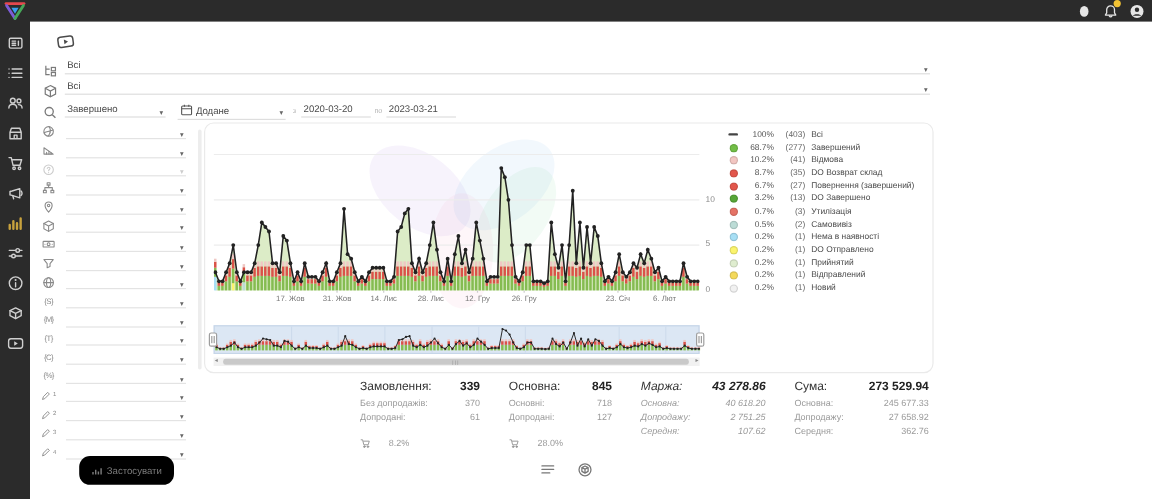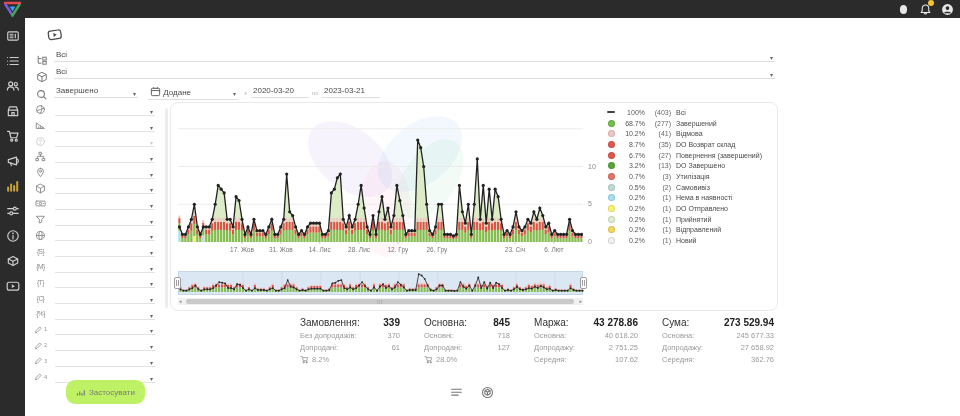--- a/index.html
+++ b/index.html
@@ -29,21 +29,21 @@
   .f-rows { left:34px; top:102px; width:121px; }
   .f-row { position:relative; height:15.7px; display:flex; align-items:center; }
   .f-row .ic { width:13px; height:12px; color:#8a8a8a; font-size:6.5px; display:flex; align-items:center; justify-content:center; flex:none; }
   .f-row .line { flex:1; margin-left:8px; height:12px; border-bottom:1px solid #e3e3e3; position:relative; }
   .f-row .line .caret { right:2px; top:4px; }
   .f-row.disabled .ic { color:#cccccc; }
   .f-row.disabled .caret { color:#cccccc; }
   .glyph { font-size:6.5px; color:#8a8a8a; letter-spacing:-0.5px; }
   .psub { font-size:5px; color:#8a8a8a; margin-left:1px; }
   .v-scroll { left:165px; top:108px; width:3px; height:200px; background:#ededed; border-radius:2px; }
-  .apply-btn { left:66px; top:380px; height:17px; padding:12px 10px; border-radius:9px; background:#bef264; color:#7b7b7b;
+  .apply-btn { left:66px; top:380px; height:17px; padding:12px 10px; border-radius:9px; background:#000000; color:#7b7b7b;
     font-size:8px; display:flex; align-items:center; gap:4px; border:none; cursor:pointer; }
 
   
   .card { left:170px; top:102px; width:608px; height:209px; border:1px solid #eaeaea; border-radius:8px; background:#fff; }
   .watermark { left:295px; top:104px; width:180px; height:155px; pointer-events:none; }
   .plot { left:178px; top:104px; width:405px; height:140px; }
   .ylab { position:absolute; left:588px; width:16px; font-size:7px; color:#8a8a8a; }
   .xlabs { left:178px; top:246px; width:405px; height:10px; }
   .xlab { position:absolute; transform:translateX(-50%); font-size:6.5px; color:#777; white-space:nowrap; }
   .nav { left:178px; top:271px; width:405px; height:24px; background:#dce7f4; border:1px solid #c6d6e8; }
@@ -63,21 +63,21 @@
   .lg-line { width:9px; height:2px; background:#444; border-radius:1px; }
   .lg-pct { width:26px; text-align:right; flex:none; }
   .lg-cnt { width:26px; text-align:right; flex:none; color:#666; }
   .lg-lbl { margin-left:5px; white-space:nowrap; color:#4a4a4a; }
 
   
   .stats { left:300px; top:317px; display:flex; gap:24px; }
   .st-col .t { display:flex; justify-content:space-between; font-size:10px; color:#222; font-weight:700; }
   .st-col .t .lbl { font-weight:400; color:#333; margin-right:8px; }
   .st-col .r { display:flex; justify-content:space-between; font-size:7.5px; color:#9a9a9a; margin-top:3px; }
-  .st-col .x { display:flex; align-items:center; gap:3px; font-size:7.5px; color:#9a9a9a; margin-top:3px; }
+  .st-col .x { display:flex; align-items:center; gap:15px; font-size:7.5px; color:#9a9a9a; margin-top:13px; }
   .toggles { left:450px; top:385px; display:flex; gap:18px; color:#777; }
   .tg { width:13px; height:13px; cursor:pointer; }
 </style>
 </head>
 <body>
 
 <div class="abs rail">
   <span class="logo">
     <svg width="19" height="16" viewBox="0 0 19 16" fill="none" stroke-linecap="round">
       <path d="M2 2h15" stroke="#e5484d" stroke-width="2.4"></path>
@@ -1725,21 +1725,21 @@
       </div>
       <div class="x">
         <span style="width:9px;height:9px"><svg width="9" height="9" viewBox="0 0 12 12" fill="none" stroke="currentColor" stroke-width="1.1" stroke-linecap="round" stroke-linejoin="round">
             <path d="M1.3 2h1.6l1.3 5.5h4.9l1.2-4H4"></path>
             <circle cx="4.9" cy="9.6" r=".9" fill="currentColor"></circle>
             <circle cx="8.8" cy="9.6" r=".9" fill="currentColor"></circle>
           </svg></span>
         <span>28.0%</span>
       </div>
     </div>
-    <div class="st-col" style="width: 104px;">
+    <div class="st-col" style="width: 104px; font-style: italic;">
       <div class="t">
         <span class="lbl">Маржа:</span>
         <span>43 278.86</span>
       </div>
       <div class="r">
         <span>Основна:</span>
         <span>40 618.20</span>
       </div>
       <div class="r">
         <span>Допродажу:</span>

